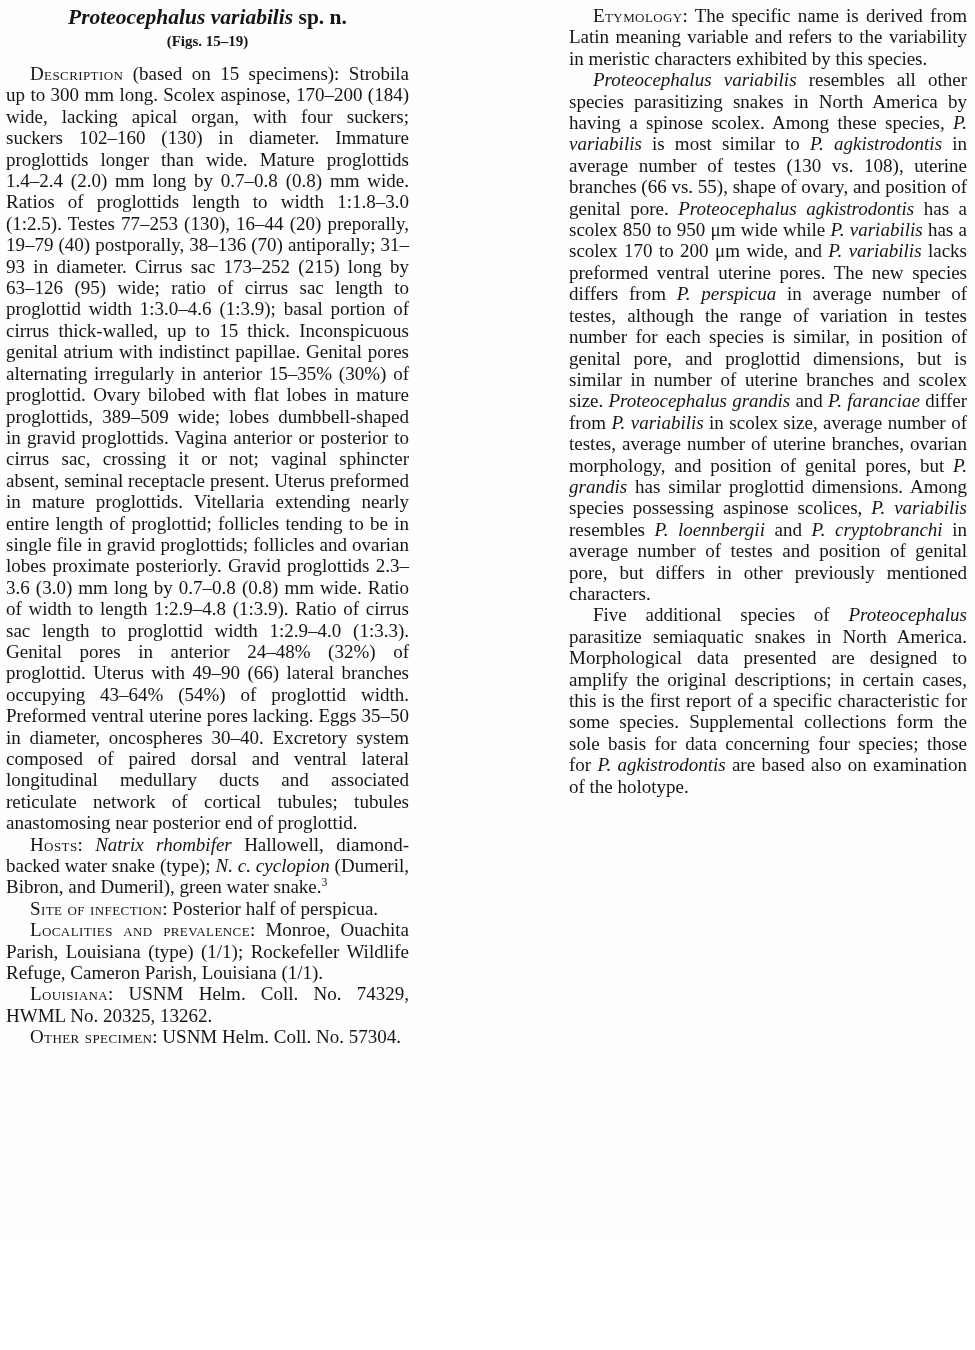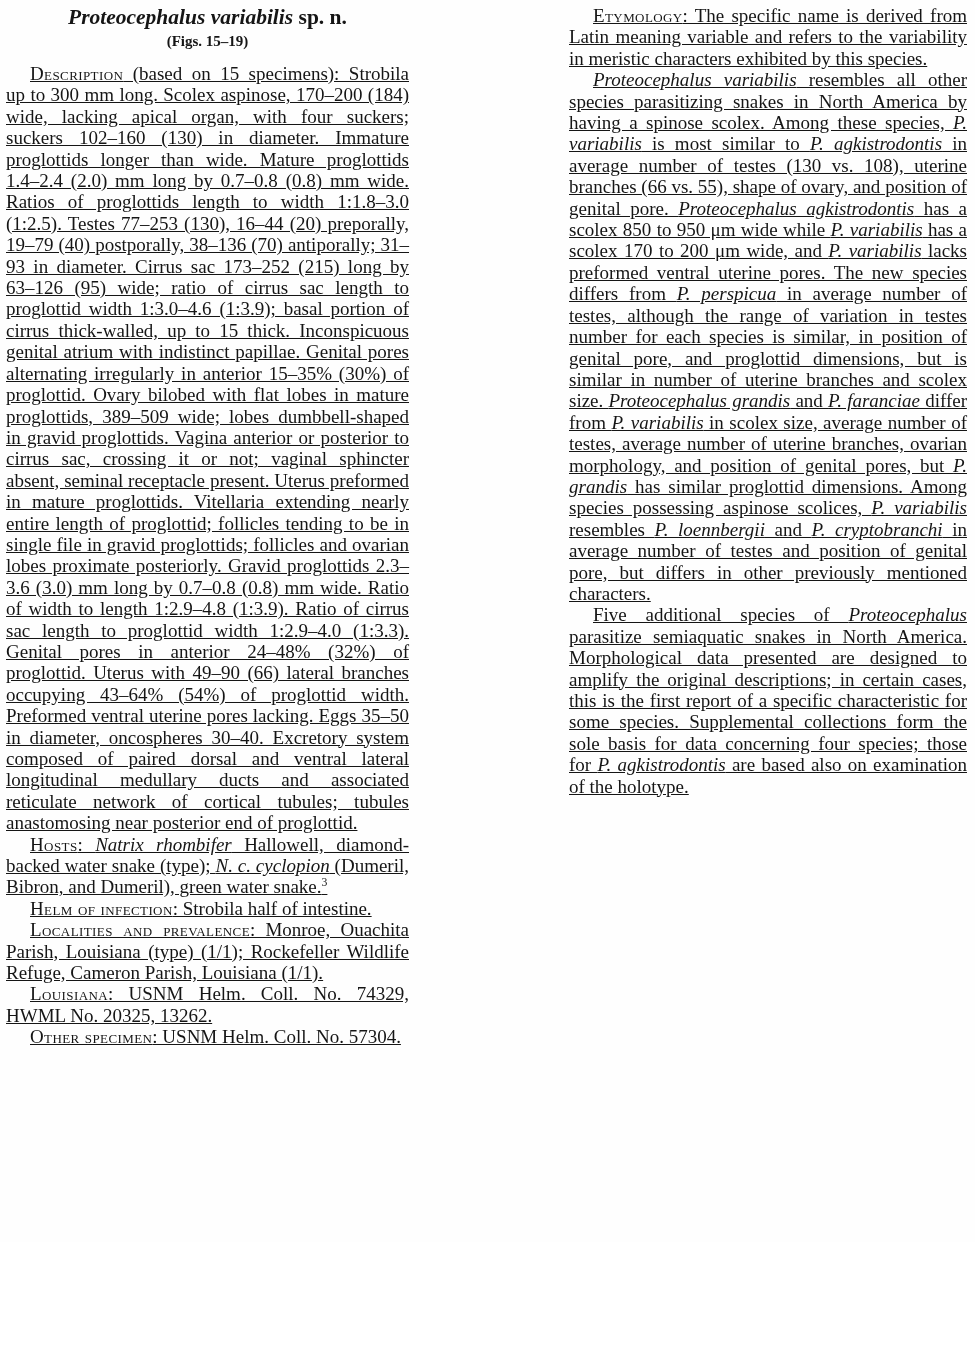--- a/index.html
+++ b/index.html
@@ -32,42 +32,42 @@
     font-size: 21.5px;
     font-weight: bold;
     line-height: 24px;
     white-space: nowrap;
   }
   .subtitle {
     font-size: 15px;
     font-weight: bold;
     line-height: 24px;
   }
-  .para { margin: 0; text-indent: 24px; text-decoration: underline; }
+  .para { margin: 0; text-indent: 24px; }
   .run { white-space: normal; }
   .run-smallcaps { font-variant: small-caps; letter-spacing: 0.4px; }
   .run-italic { font-style: italic; }
   .run-bold { font-weight: bold; }
   .run-bolditalic { font-weight: bold; font-style: italic; }
   sup.run-sup { font-size: 0.62em; line-height: 0; }
 </style>
 </head>
 <body>
 
 <div class="page">
 
   <div class="column column-left">
     <div class="heading">
       <div class="title-line"><span class="run run-bolditalic">Proteocephalus variabilis</span><span class="run run-bold"> sp. n.</span></div>
       <div class="subtitle">(Figs. 15–19)</div>
     </div>
     <div class="paragraphs">
         <p class="para"><span class="run run-smallcaps">Description</span><span class="run run-normal"> (based on 15 specimens): Strobila up to 300 mm long. Scolex aspinose, 170–200 (184) wide, lacking apical organ, with four suckers; suckers 102–160 (130) in diameter. Immature proglottids longer than wide. Mature proglottids 1.4–2.4 (2.0) mm long by 0.7–0.8 (0.8) mm wide. Ratios of proglottids length to width 1:1.8–3.0 (1:2.5). Testes 77–253 (130), 16–44 (20) preporally, 19–79 (40) postporally, 38–136 (70) antiporally; 31–93 in diameter. Cirrus sac 173–252 (215) long by 63–126 (95) wide; ratio of cirrus sac length to proglottid width 1:3.0–4.6 (1:3.9); basal portion of cirrus thick-walled, up to 15 thick. Inconspicuous genital atrium with indistinct papillae. Genital pores alternating irregularly in anterior 15–35% (30%) of proglottid. Ovary bilobed with flat lobes in mature proglottids, 389–509 wide; lobes dumbbell-shaped in gravid proglottids. Vagina anterior or posterior to cirrus sac, crossing it or not; vaginal sphincter absent, seminal receptacle present. Uterus preformed in mature proglottids. Vitellaria extending nearly entire length of proglottid; follicles tending to be in single file in gravid proglottids; follicles and ovarian lobes proximate posteriorly. Gravid proglottids 2.3–3.6 (3.0) mm long by 0.7–0.8 (0.8) mm wide. Ratio of width to length 1:2.9–4.8 (1:3.9). Ratio of cirrus sac length to proglottid width 1:2.9–4.0 (1:3.3). Genital pores in anterior 24–48% (32%) of proglottid. Uterus with 49–90 (66) lateral branches occupying 43–64% (54%) of proglottid width. Preformed ventral uterine pores lacking. Eggs 35–50 in diameter, oncospheres 30–40. Excretory system composed of paired dorsal and ventral lateral longitudinal medullary ducts and associated reticulate network of cortical tubules; tubules anastomosing near posterior end of proglottid.</span></p>
         <p class="para"><span class="run run-smallcaps">Hosts</span><span class="run run-normal">: </span><span class="run run-italic">Natrix rhombifer</span><span class="run run-normal"> Hallowell, diamond-backed water snake (type); </span><span class="run run-italic">N. c. cyclopion</span><span class="run run-normal"> (Dumeril, Bibron, and Dumeril), green water snake.</span><sup class="run run-sup">3</sup></p>
-        <p class="para"><span class="run run-smallcaps">Helm of infection</span><span class="run run-normal">: Strobila half of intestine.</span></p>
+        <p class="para"><span class="run run-smallcaps">Site of infection</span><span class="run run-normal">: Posterior half of perspicua.</span></p>
         <p class="para"><span class="run run-smallcaps">Localities and prevalence</span><span class="run run-normal">: Monroe, Ouachita Parish, Louisiana (type) (1/1); Rockefeller Wildlife Refuge, Cameron Parish, Louisiana (1/1).</span></p>
         <p class="para"><span class="run run-smallcaps">Louisiana</span><span class="run run-normal">: USNM Helm. Coll. No. 74329, HWML No. 20325, 13262.</span></p>
         <p class="para"><span class="run run-smallcaps">Other specimen</span><span class="run run-normal">: USNM Helm. Coll. No. 57304.</span></p>
       </div>
   </div>
 
   <div class="column column-right">
     <div class="paragraphs">
         <p class="para"><span class="run run-smallcaps">Etymology</span><span class="run run-normal">: The specific name is derived from Latin meaning variable and refers to the variability in meristic characters exhibited by this species.</span></p>
         <p class="para"><span class="run run-italic">Proteocephalus variabilis</span><span class="run run-normal"> resembles all other species parasitizing snakes in North America by having a spinose scolex. Among these species, </span><span class="run run-italic">P. variabilis</span><span class="run run-normal"> is most similar to </span><span class="run run-italic">P. agkistrodontis</span><span class="run run-normal"> in average number of testes (130 vs. 108), uterine branches (66 vs. 55), shape of ovary, and position of genital pore. </span><span class="run run-italic">Proteocephalus agkistrodontis</span><span class="run run-normal"> has a scolex 850 to 950 μm wide while </span><span class="run run-italic">P. variabilis</span><span class="run run-normal"> has a scolex 170 to 200 μm wide, and </span><span class="run run-italic">P. variabilis</span><span class="run run-normal"> lacks preformed ventral uterine pores. The new species differs from </span><span class="run run-italic">P. perspicua</span><span class="run run-normal"> in average number of testes, although the range of variation in testes number for each species is similar, in position of genital pore, and proglottid dimensions, but is similar in number of uterine branches and scolex size. </span><span class="run run-italic">Proteocephalus grandis</span><span class="run run-normal"> and </span><span class="run run-italic">P. faranciae</span><span class="run run-normal"> differ from </span><span class="run run-italic">P. variabilis</span><span class="run run-normal"> in scolex size, average number of testes, average number of uterine branches, ovarian morphology, and position of genital pores, but </span><span class="run run-italic">P. grandis</span><span class="run run-normal"> has similar proglottid dimensions. Among species possessing aspinose scolices, </span><span class="run run-italic">P. variabilis</span><span class="run run-normal"> resembles </span><span class="run run-italic">P. loennbergii</span><span class="run run-normal"> and </span><span class="run run-italic">P. cryptobranchi</span><span class="run run-normal"> in average number of testes and position of genital pore, but differs in other previously mentioned characters.</span></p>

